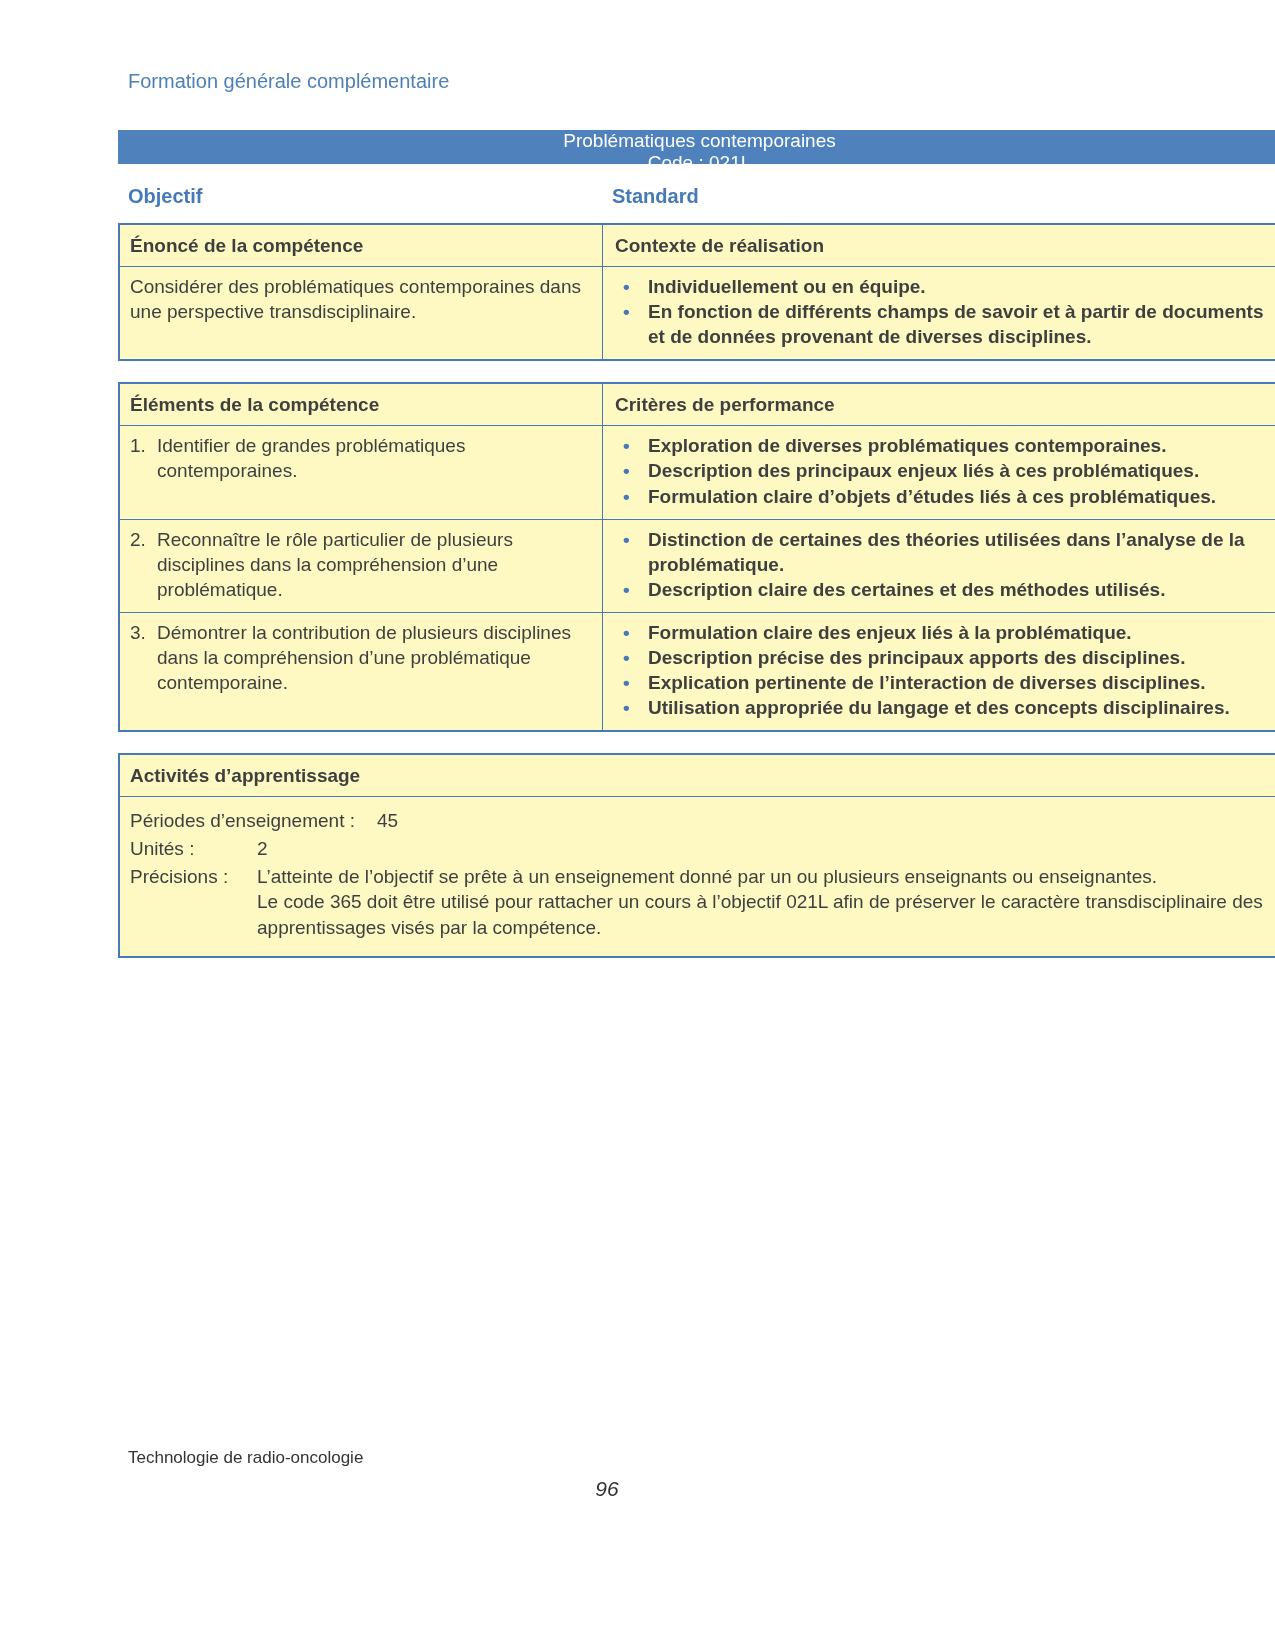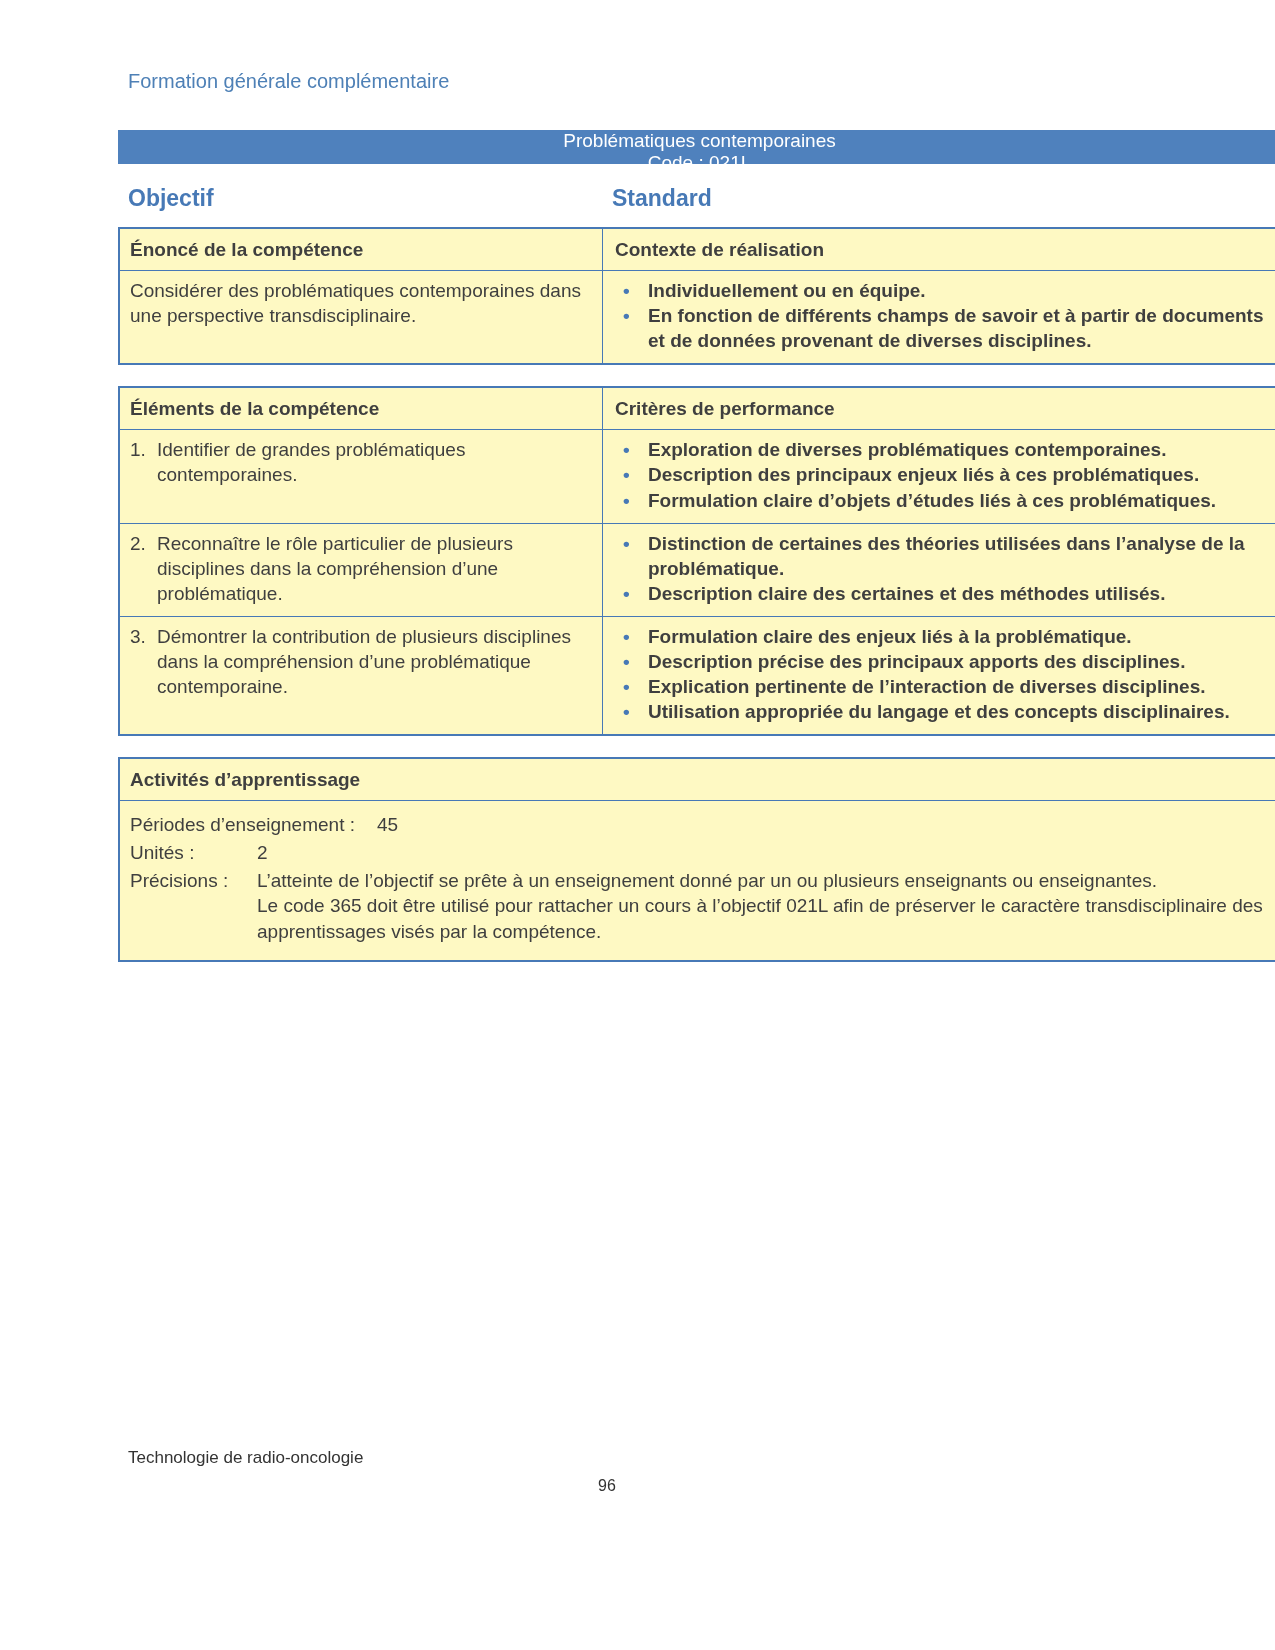--- a/index.html
+++ b/index.html
@@ -26,21 +26,21 @@
   .title-bar{
     margin-top:37px;height:34px;background:var(--bar);color:#fff;
     font-size:19px;display:flex;align-items:center;justify-content:space-between;
     padding:0 11px;
     flex-direction:column;
   }
 
   .col-headings{display:flex;margin-top:21px;margin-bottom:15px;}
   .col-headings .left{width:482px;flex:none;padding-left:10px;}
   .col-headings .right{flex:1;padding-left:12px;}
-  .heading-blue{font-size:23px;font-weight:bold;color:var(--blue);}
+  .heading-blue{font-size:20px;font-weight:bold;color:var(--blue);}
 
   .box{
     border:2px solid var(--border);
     margin-bottom:21px;
     font-size:19px;line-height:1.32;
     background:#fef9c3;
   }
   .trow{display:flex;}
   .trow + .trow{border-top:1px solid var(--border);}
   .tcell{padding:7px 10px 10px 10px;}
@@ -73,21 +73,21 @@
   .act-row .val-periodes{margin-left:22px;}
   .prec-text{flex:1;}
   .prec-text p{margin:0;}
 
   .footer-left{
     position:absolute;left:128px;top:1448px;
     font-size:17px;color:#333;
   }
   .page-number{
     position:absolute;left:118px;top:1477px;width:978px;text-align:center;
-    font-size:16px;color:#333;
+    font-size:21px;color:#333;font-style:italic;
   }
 </style>
 </head>
 <body>
 
 <div class="page">
   <div class="content">
 
     <div class="section-label">Formation générale complémentaire</div>
 

